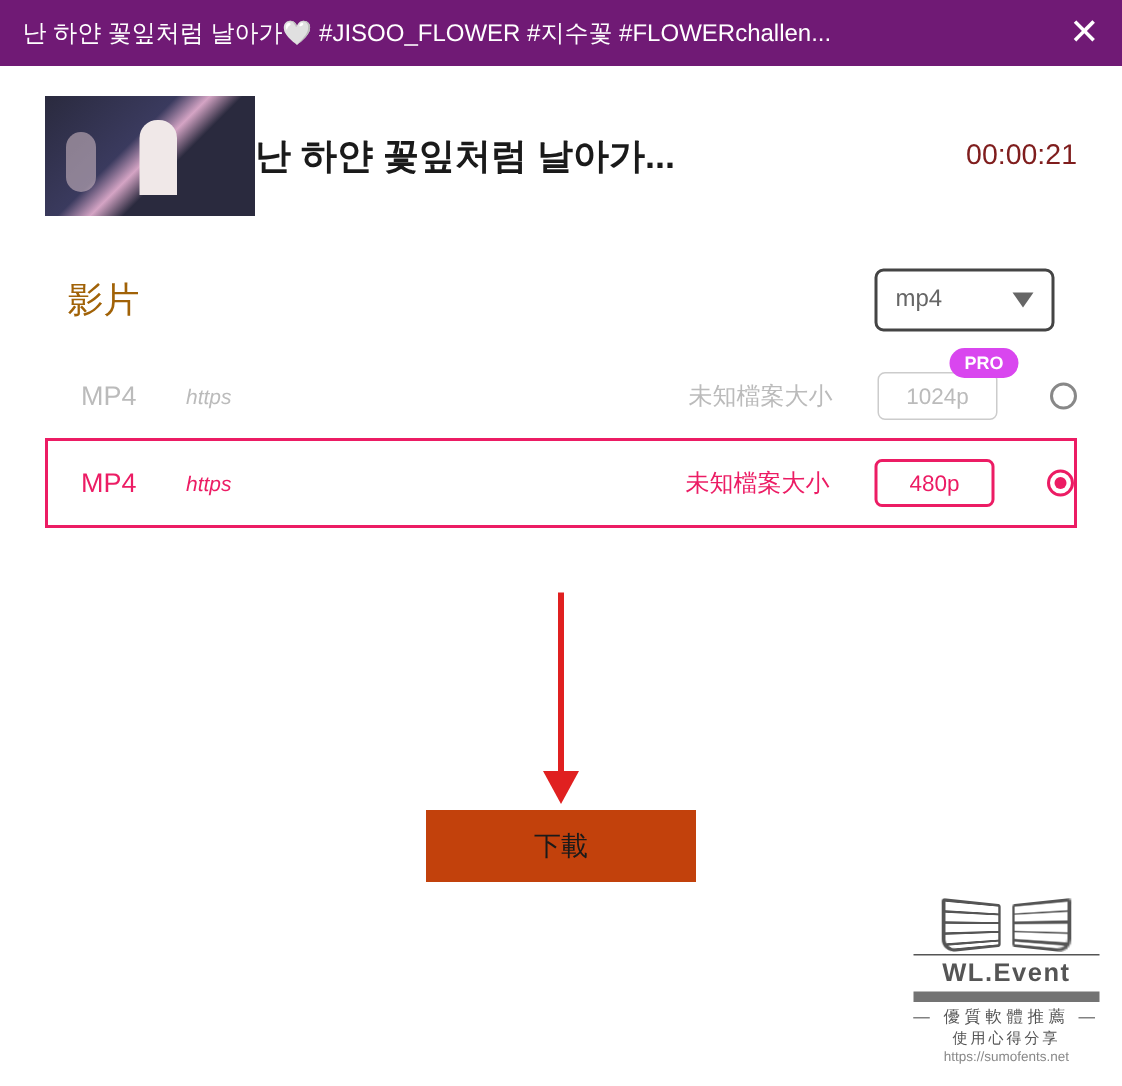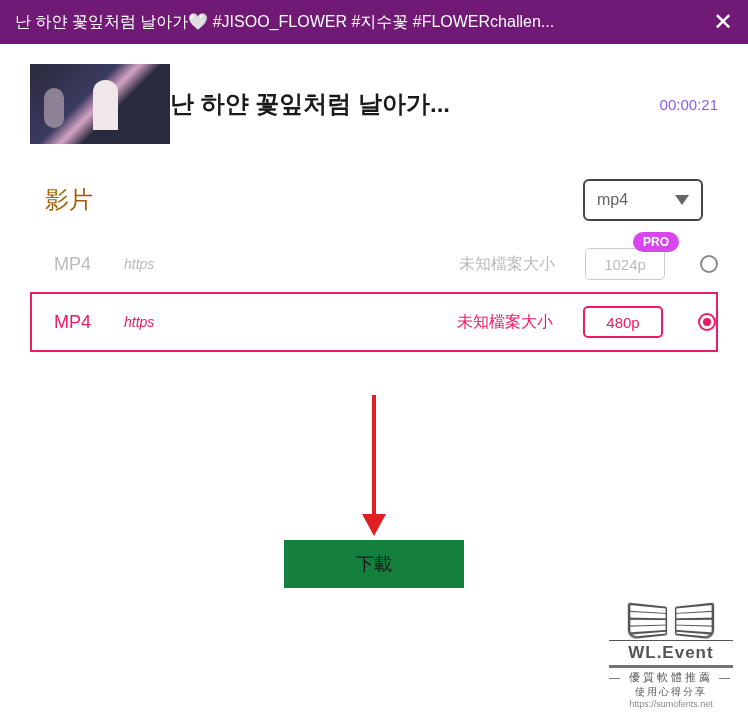--- a/index.html
+++ b/index.html
@@ -60,22 +60,22 @@
       background: rgba(200,180,190,0.6);
       border-radius: 10px;
     }
     .video-title {
       font-size: 24px;
       font-weight: bold;
       color: #1a1a1a;
       flex: 1;
     }
     .duration {
-      color: #8b5cf6;
-      font-size: 15px;
+      color: #7f1d1d;
+      font-size: 19px;
       text-align: center;
     }
     .format-header {
       display: flex;
       justify-content: space-between;
       align-items: center;
       padding: 15px 45px 15px 45px;
     }
     .format-label {
       font-size: 24px;
@@ -205,21 +205,21 @@
       margin: 0 auto;
       margin-top: -1px;
     }
     .download-btn {
       position: absolute;
       left: 50%;
       top: 540px;
       transform: translateX(-50%);
       width: 180px;
       height: 48px;
-      background: #15803d;
+      background: #c2410c;
       color: #1a1a1a;
       font-size: 18px;
       display: flex;
       align-items: center;
       justify-content: center;
       cursor: pointer;
       border: none;
     }
     .watermark {
       position: absolute;
@@ -246,21 +246,21 @@
       border-radius: 2px 2px 2px 8px;
       transform: perspective(40px) rotateY(15deg);
     }
     .wm-page.right {
       transform: perspective(40px) rotateY(-15deg);
     }
     .wm-title {
       font-size: 17px;
       font-weight: bold;
       letter-spacing: 1px;
-      border-bottom: 3px solid #737373;
+      border-bottom: 7px solid #737373;
       border-top: 1px solid #555;
       padding: 2px 0;
       margin-bottom: 2px;
     }
     .wm-sub1 {
       font-size: 11px;
       letter-spacing: 3px;
     }
     .wm-sub2 {
       font-size: 10px;

